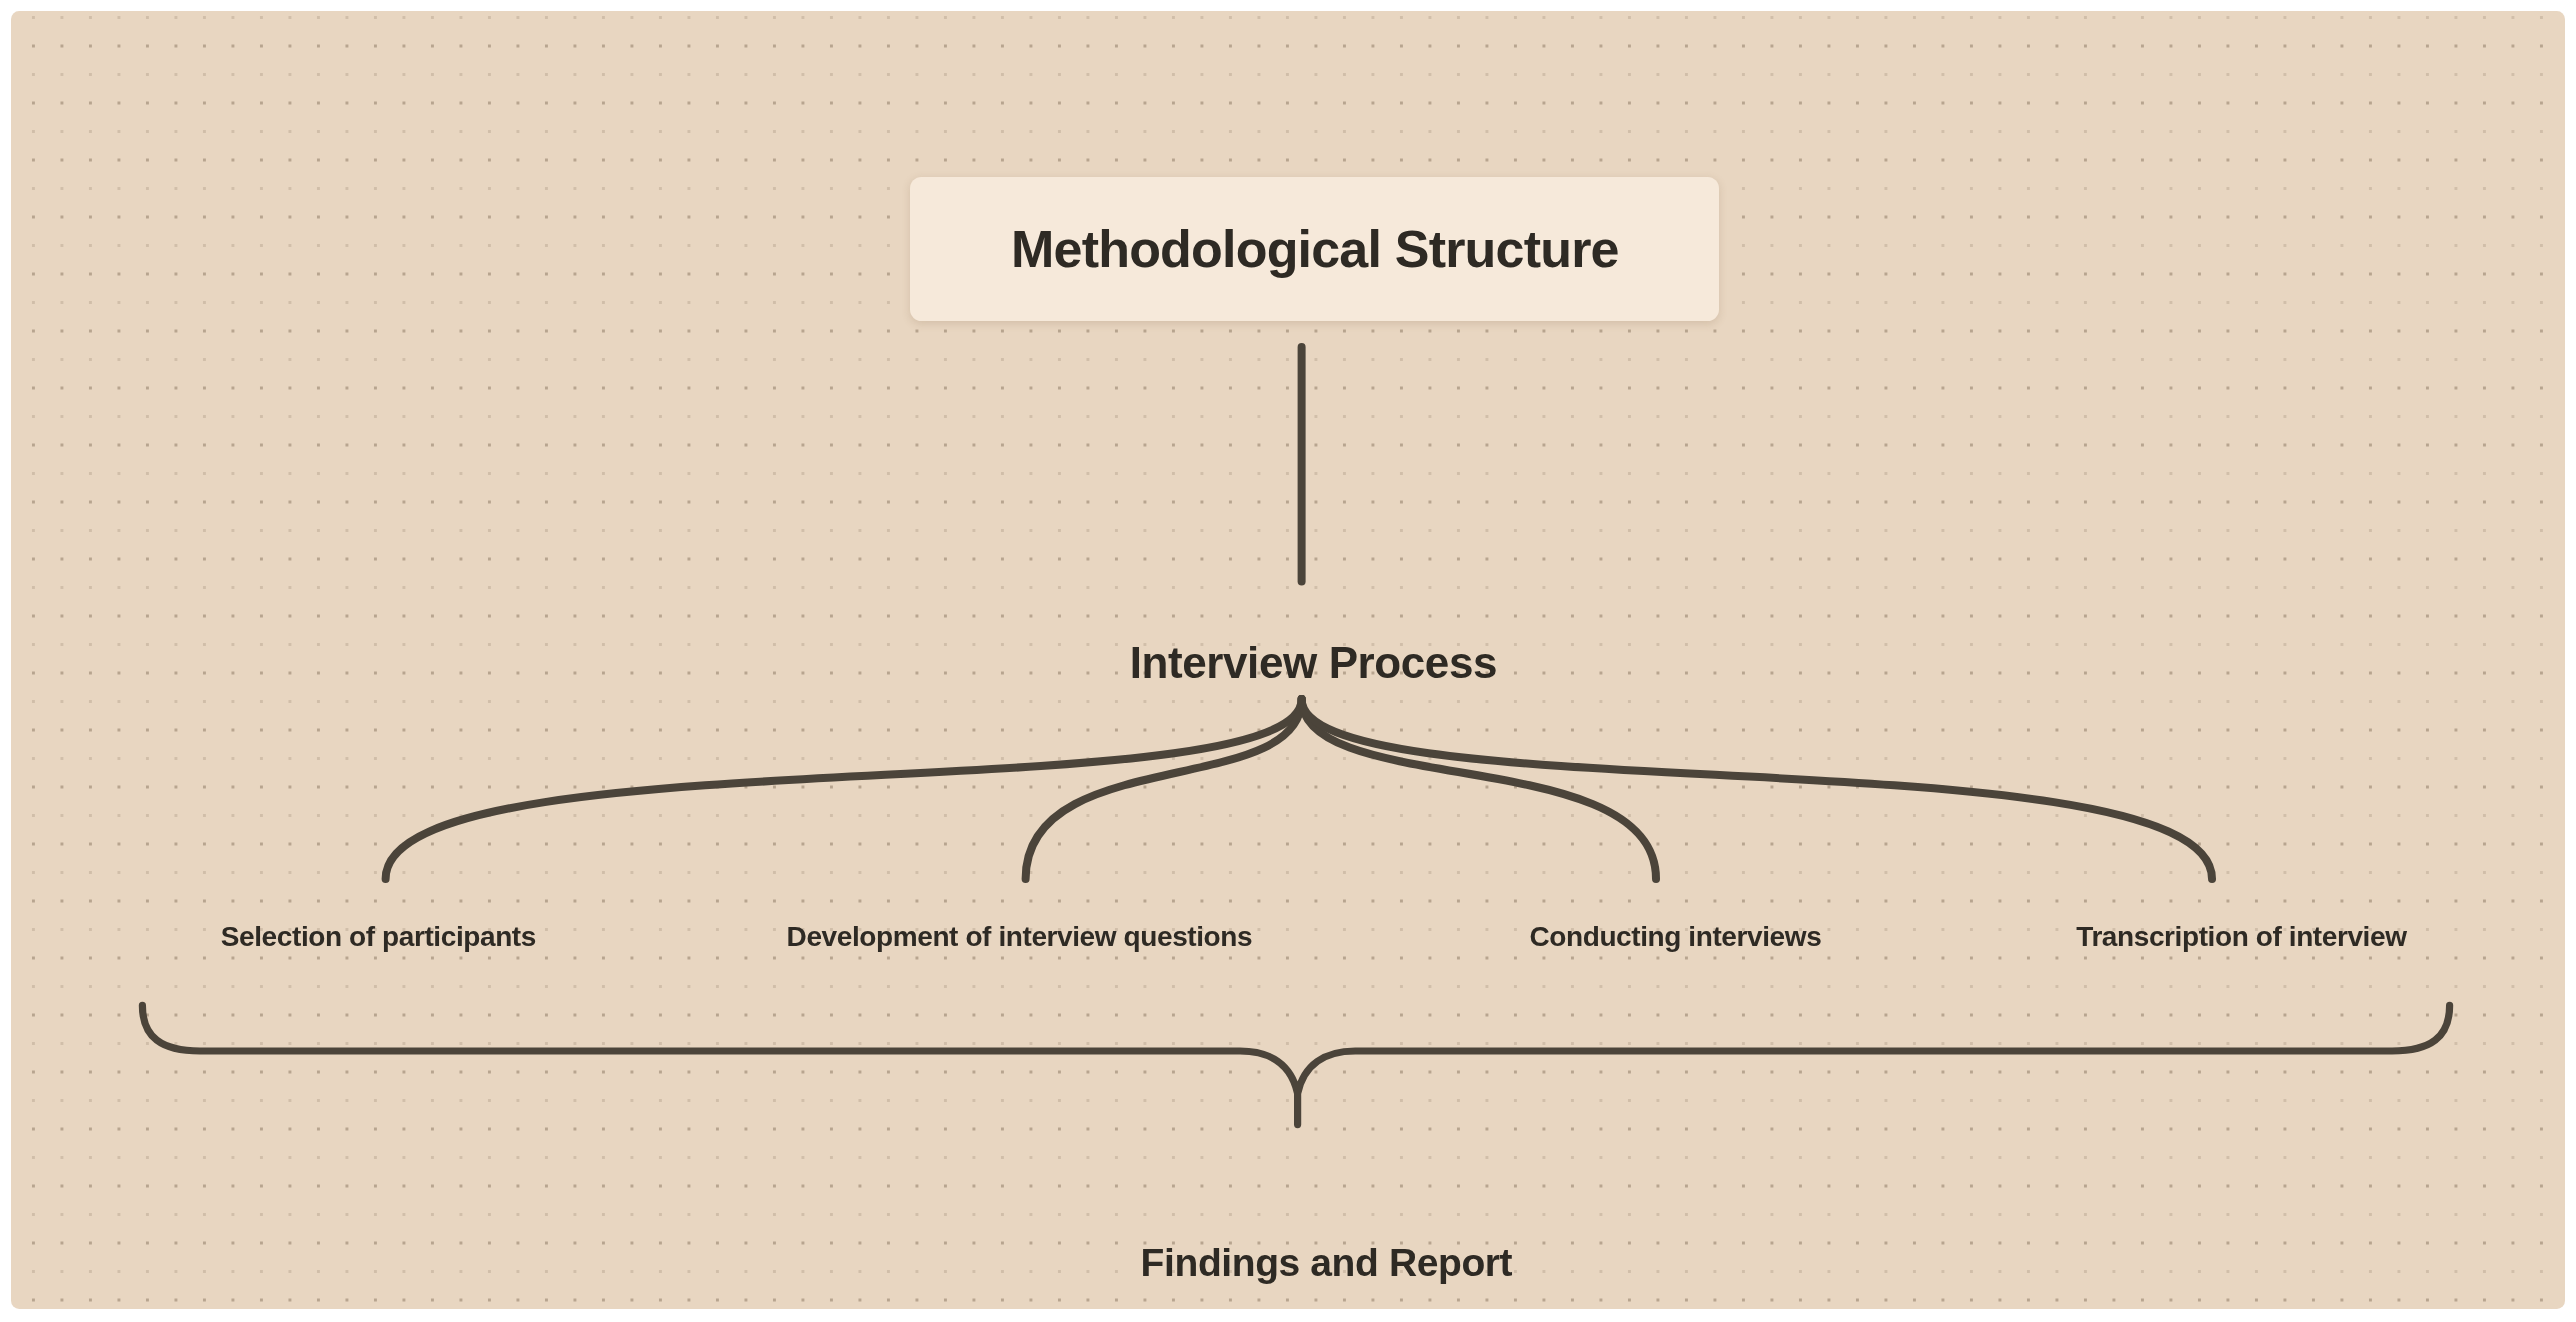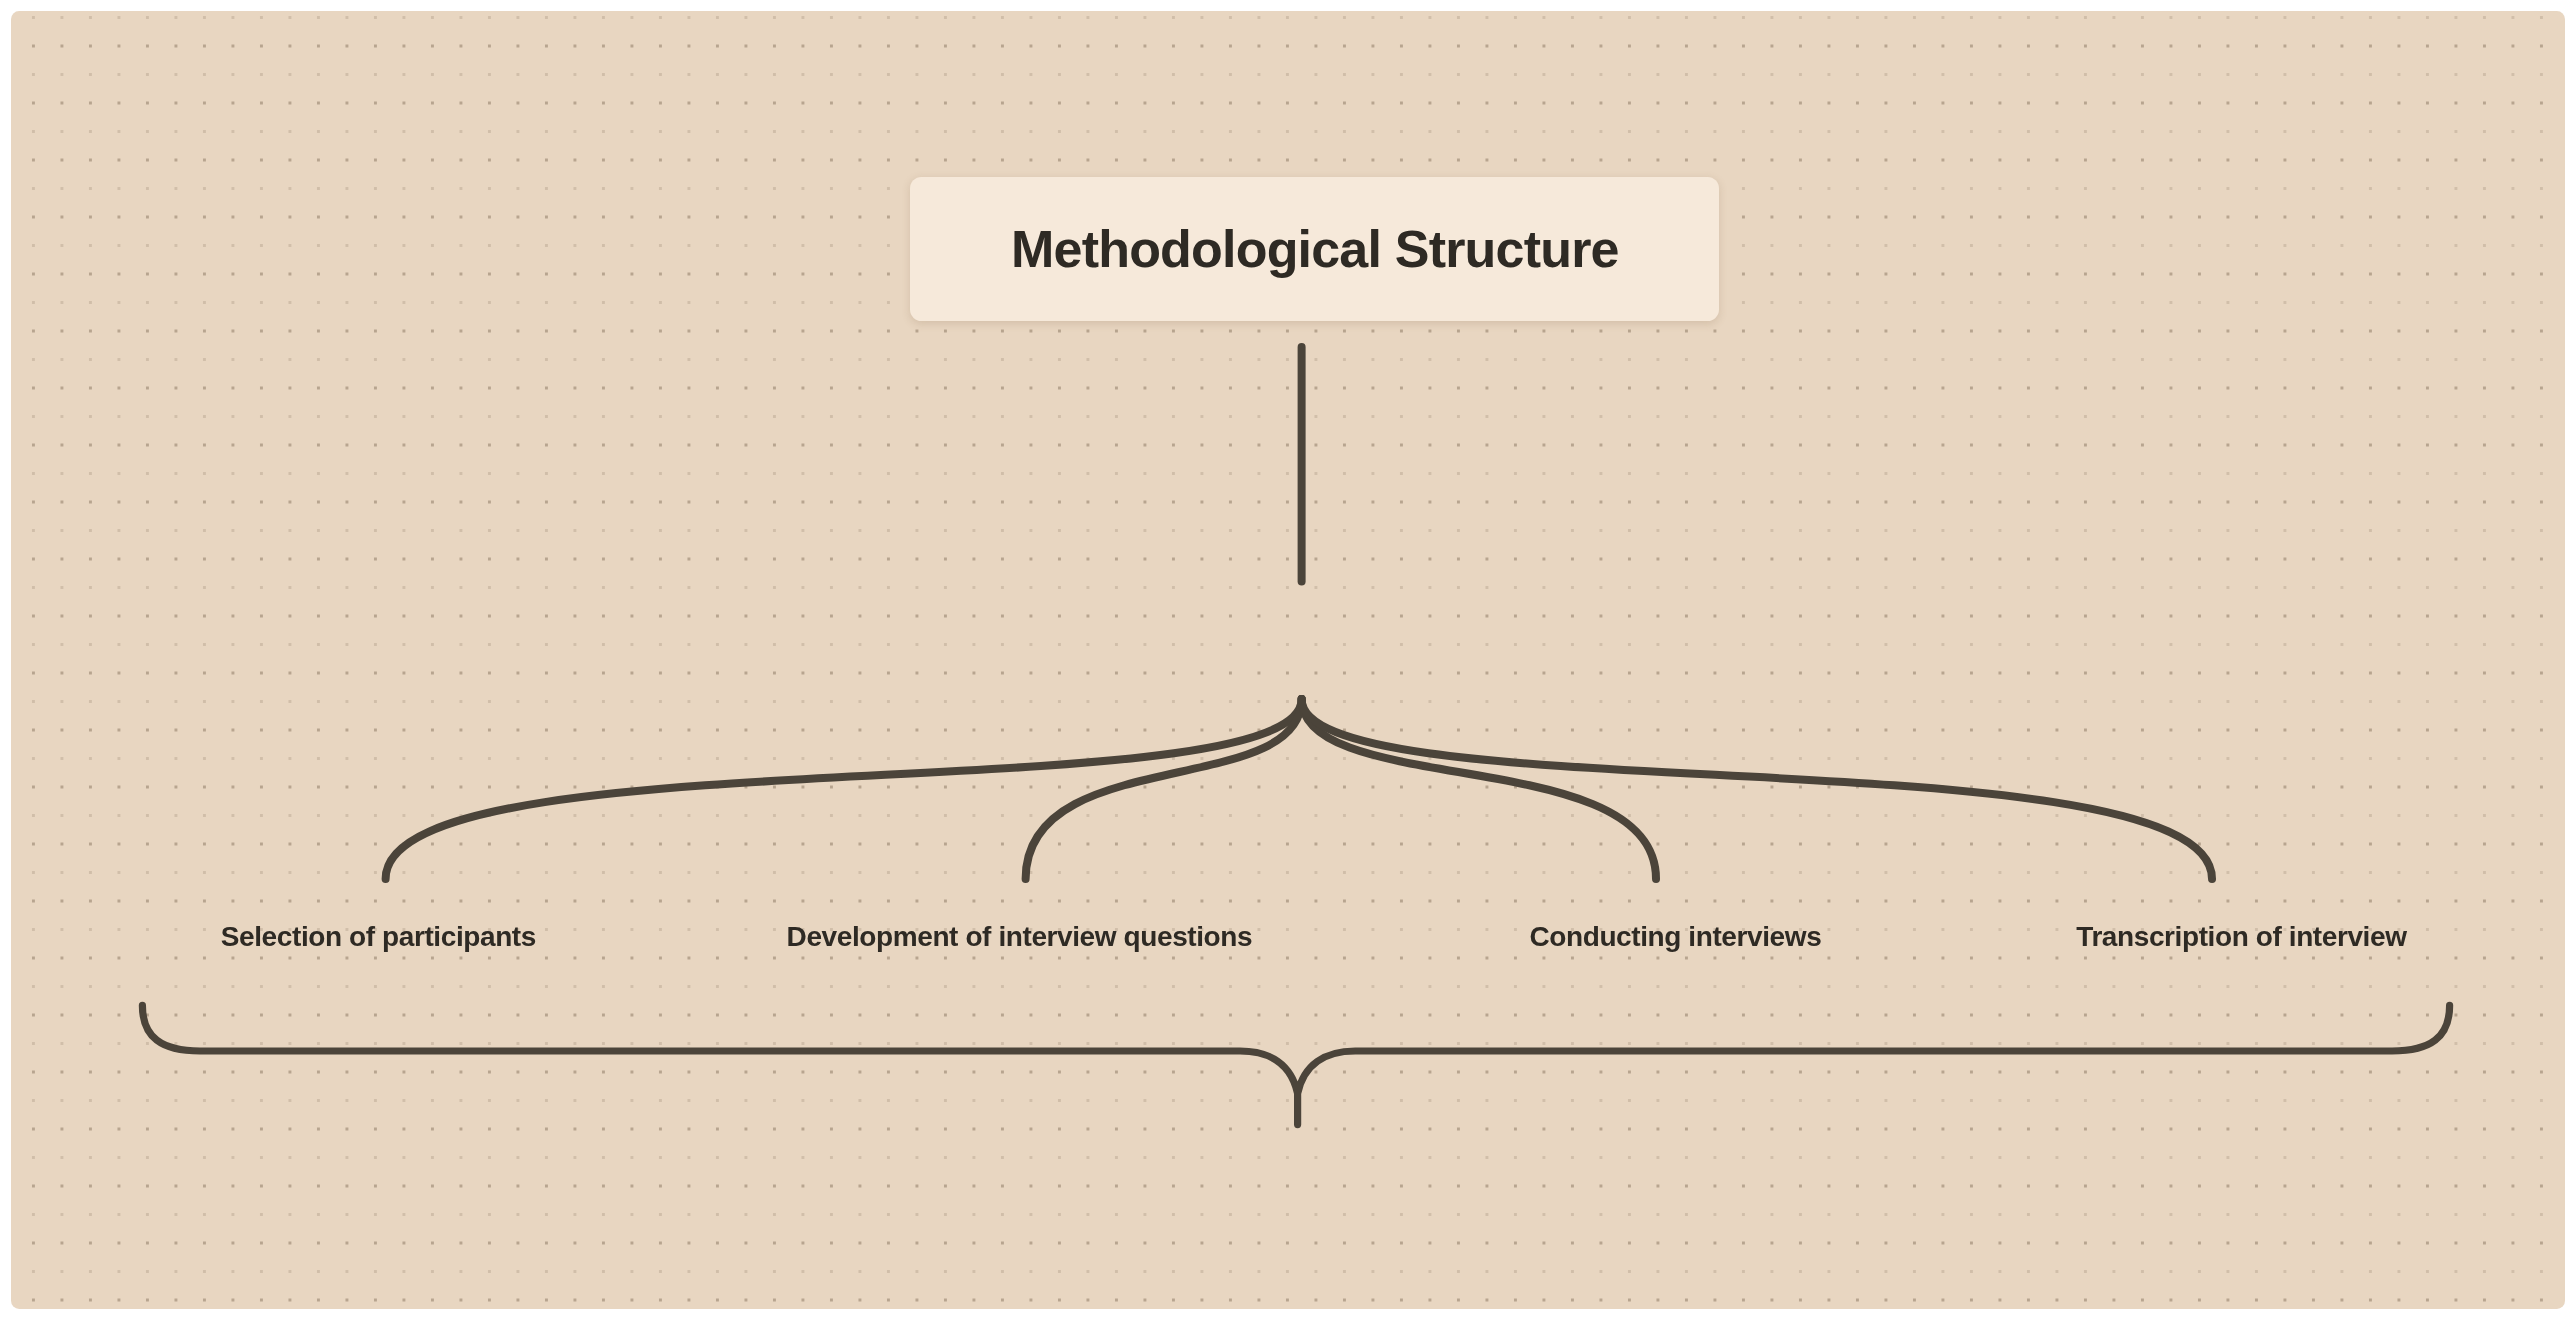--- a/index.html
+++ b/index.html
@@ -84,24 +84,26 @@
     <path d="M 1597 860 C 1597 1005 2735 900 2735 1085" stroke-width="10"></path>
 
     <path d="M 148 1243 C 148 1283 172 1300 220 1300 L 1520 1300 C 1558 1300 1584 1317 1592 1353 L 1592 1392
              M 3032 1243 C 3032 1283 3008 1300 2960 1300 L 1664 1300 C 1626 1300 1600 1317 1592 1353" stroke-width="9"></path>
   </svg>
 
   <div class="node-box">
     <span class="label">Methodological Structure</span>
   </div>
 
+  <div class="floating-label hub-label">Interview Process</div>
 
   <div class="floating-label child-label child-1">Selection of participants</div>
 
   <div class="floating-label child-label child-2">Development of interview questions</div>
 
   <div class="floating-label child-label child-3">Conducting interviews</div>
 
   <div class="floating-label child-label child-4">Transcription of interview</div>
 
+  <div class="floating-label findings-label">Findings and Report</div>
 
 </div>
 
 
 </body></html>

